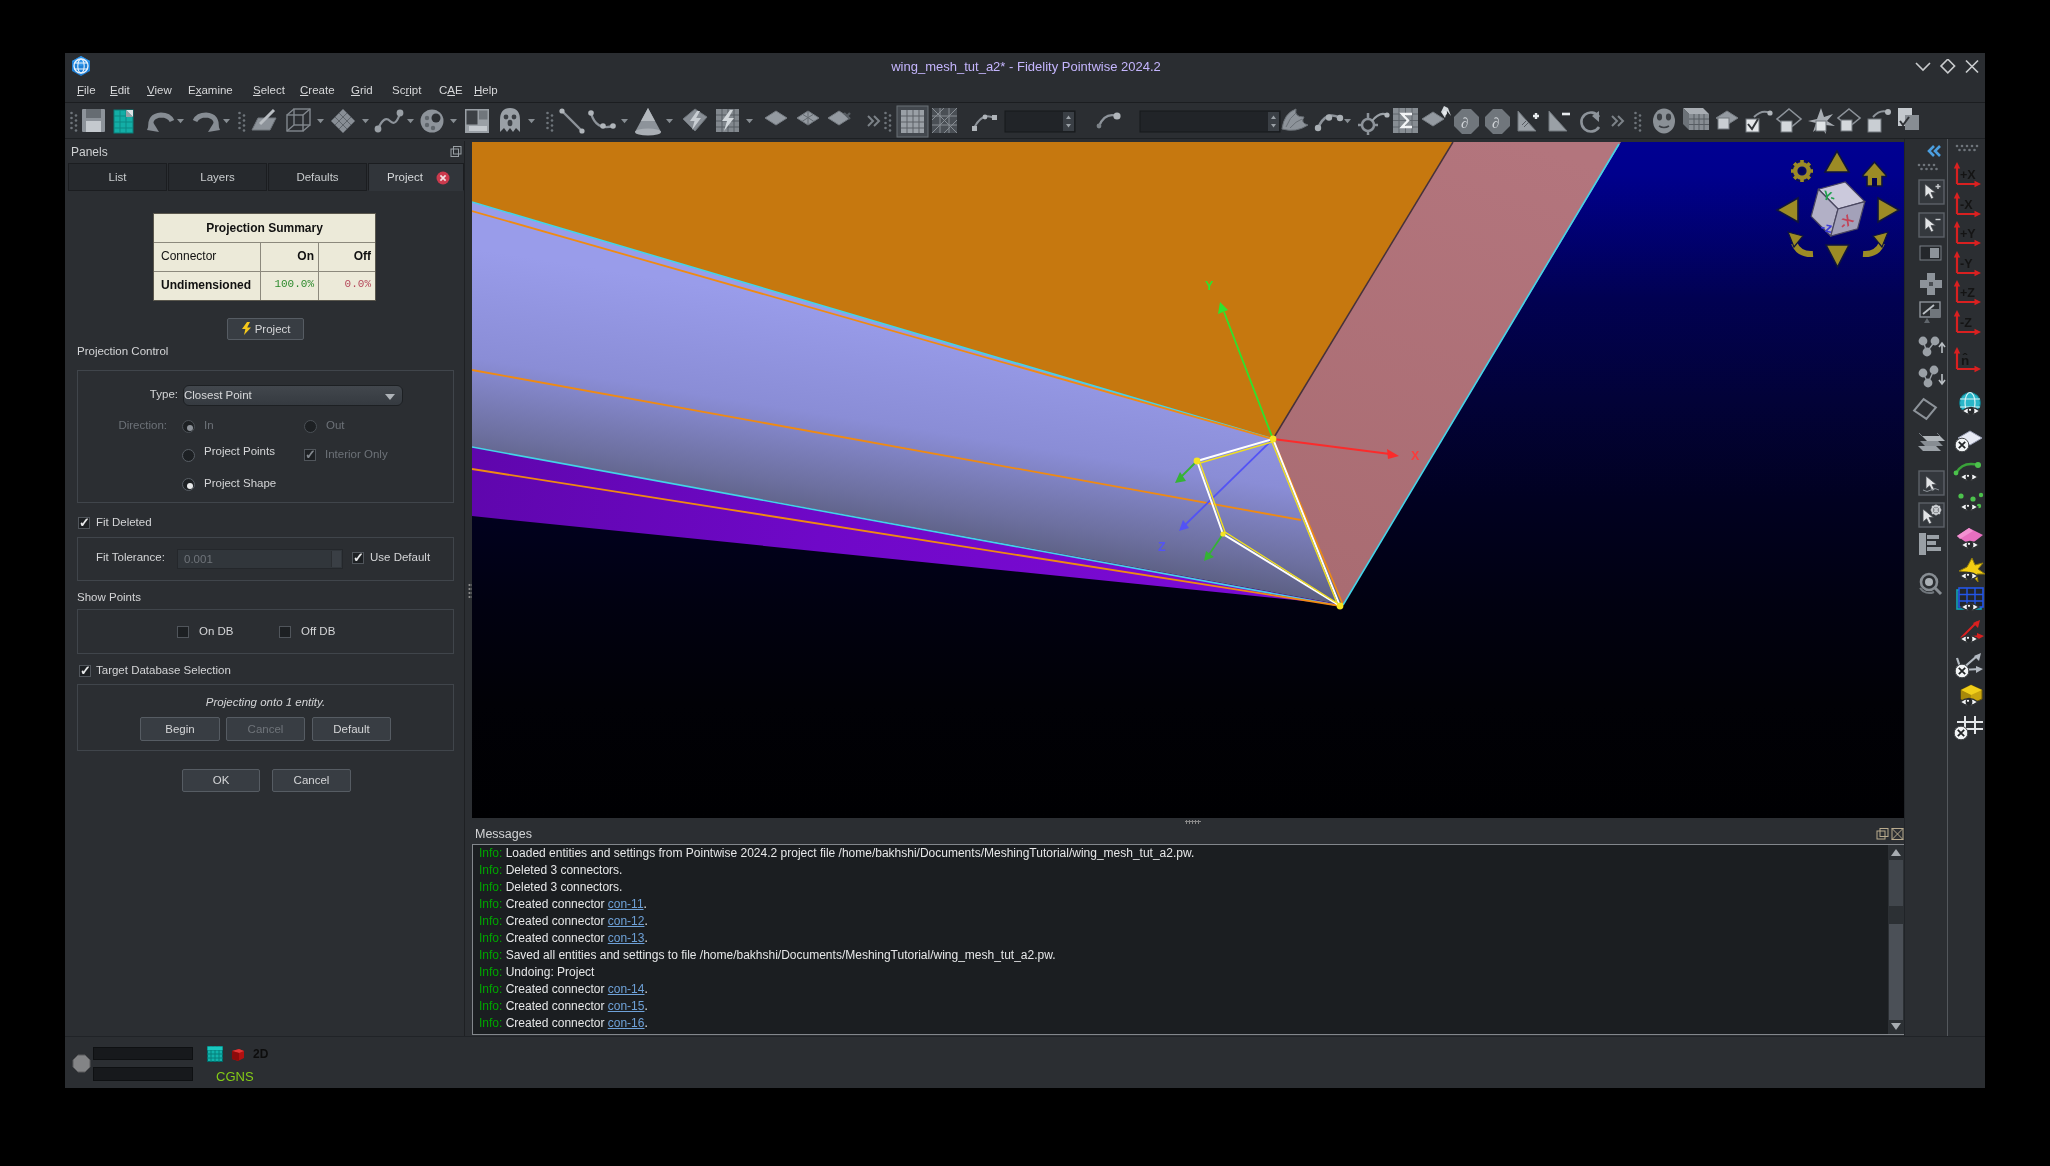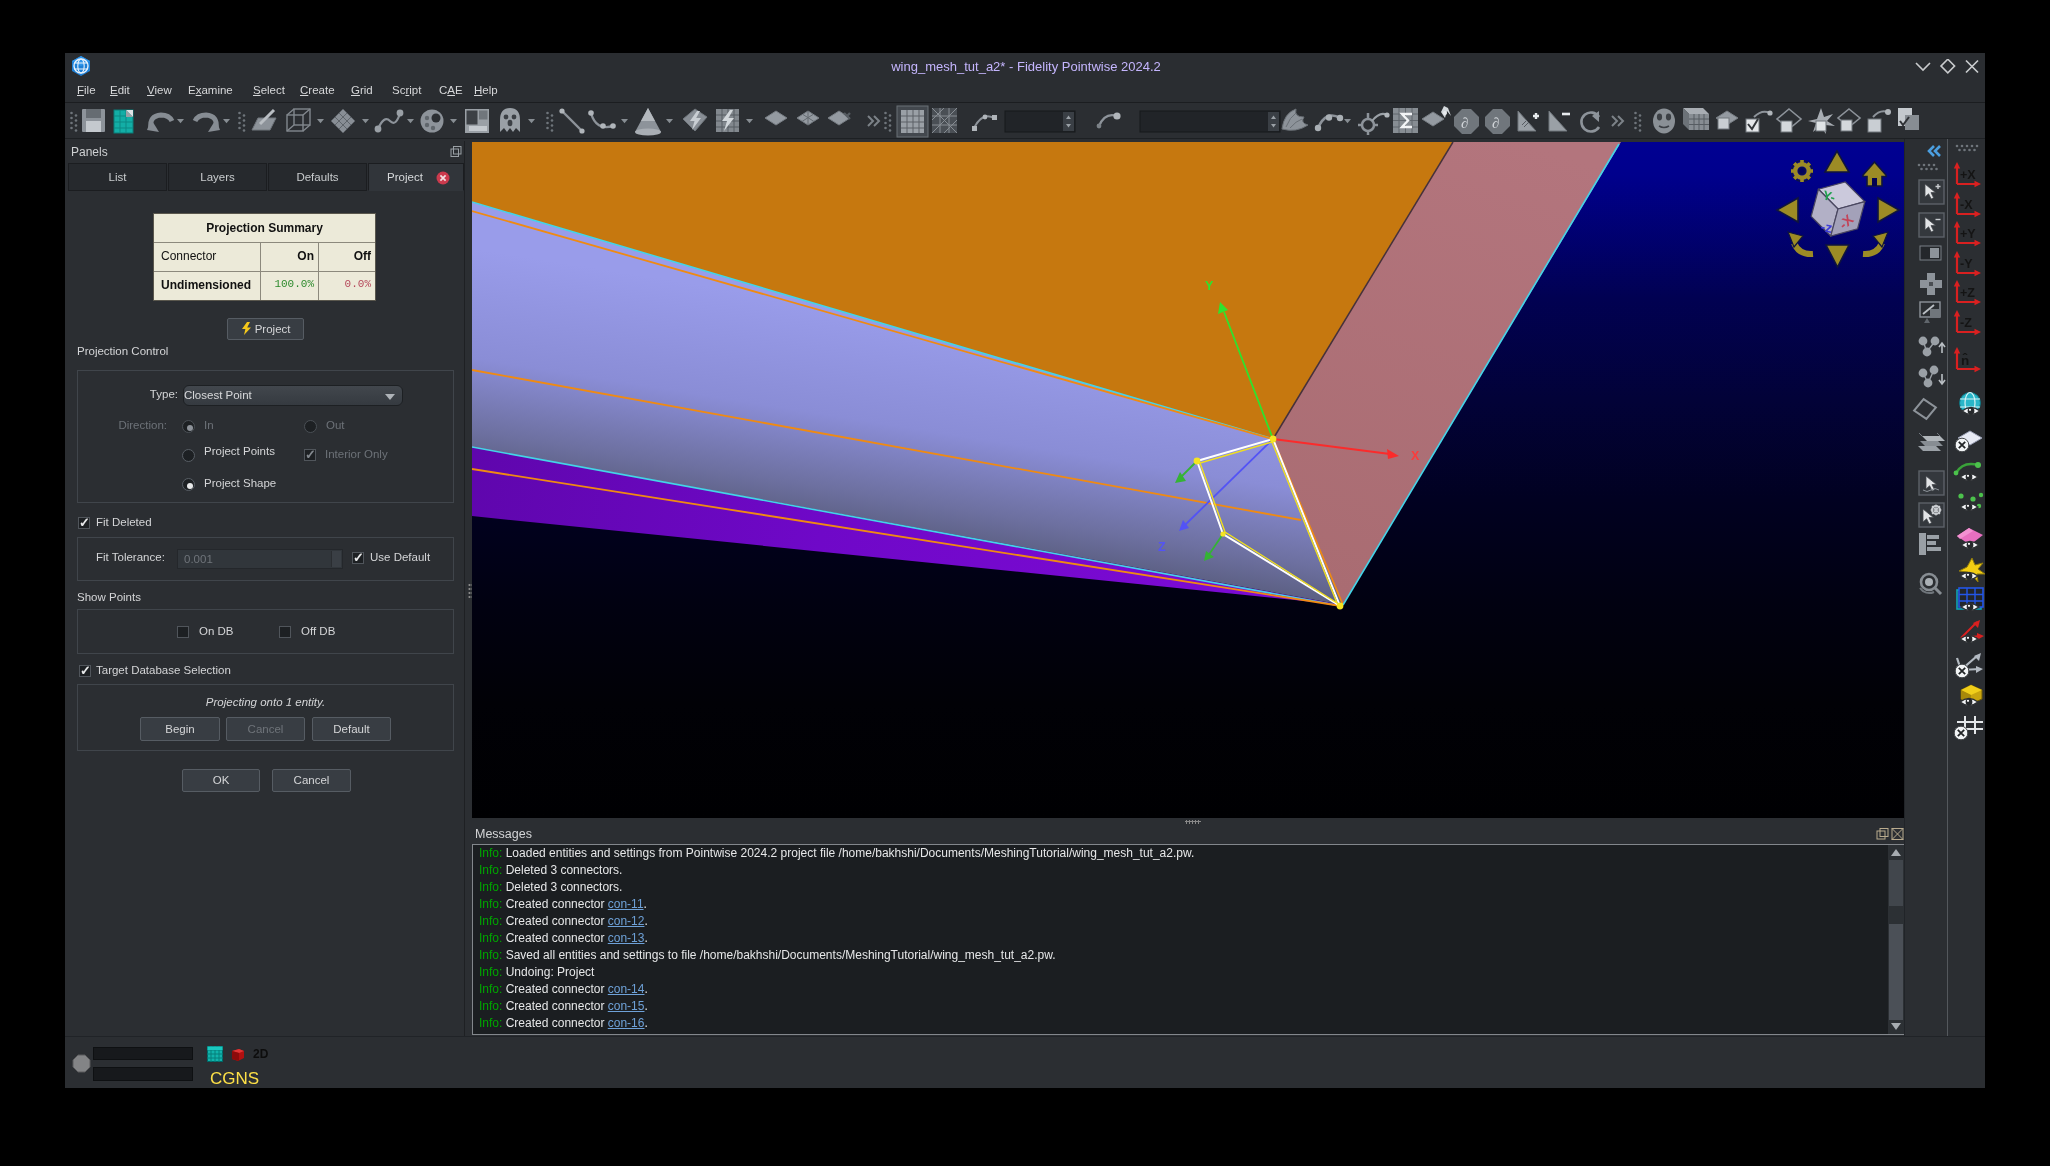--- a/index.html
+++ b/index.html
@@ -798,15 +798,15 @@
       <rect x="0.5" y="0.5" width="15" height="15" fill="#11b3ab" stroke="#066"></rect>
       <path d="M0 4 H16 M0 8 H16 M0 12 H16 M4 0 V16 M8 0 V16 M12 0 V16" stroke="#077f7a" stroke-width="1"></path>
       <rect x="0.5" y="0.5" width="15" height="3.5" fill="#1ac9c0"></rect>
     </svg>
     <svg class="abs" style="left:164px; top:9px" width="17" height="17" viewBox="0 0 17 17">
       <polygon points="3,5 10,3 15,5 15,12 9,15 3,13" fill="#b01010"></polygon>
       <polygon points="3,5 10,3 15,5 10,7" fill="#e03535"></polygon>
       <polygon points="3,5 10,7 10,15 3,13" fill="#8c0b0b"></polygon>
     </svg>
     <div class="lbl" style="left:188px; top:10px; font-size:12px; font-weight:bold; color:#0d0d0d">2D</div>
-    <div class="lbl" style="left:145px; top:32px; font-size:17px; color:#fde047">CGNS</div>
+    <div class="lbl" style="left:151px; top:32px; font-size:13px; color:#84cc16">CGNS</div>
   </div>
 </div>
 
 </body></html>

